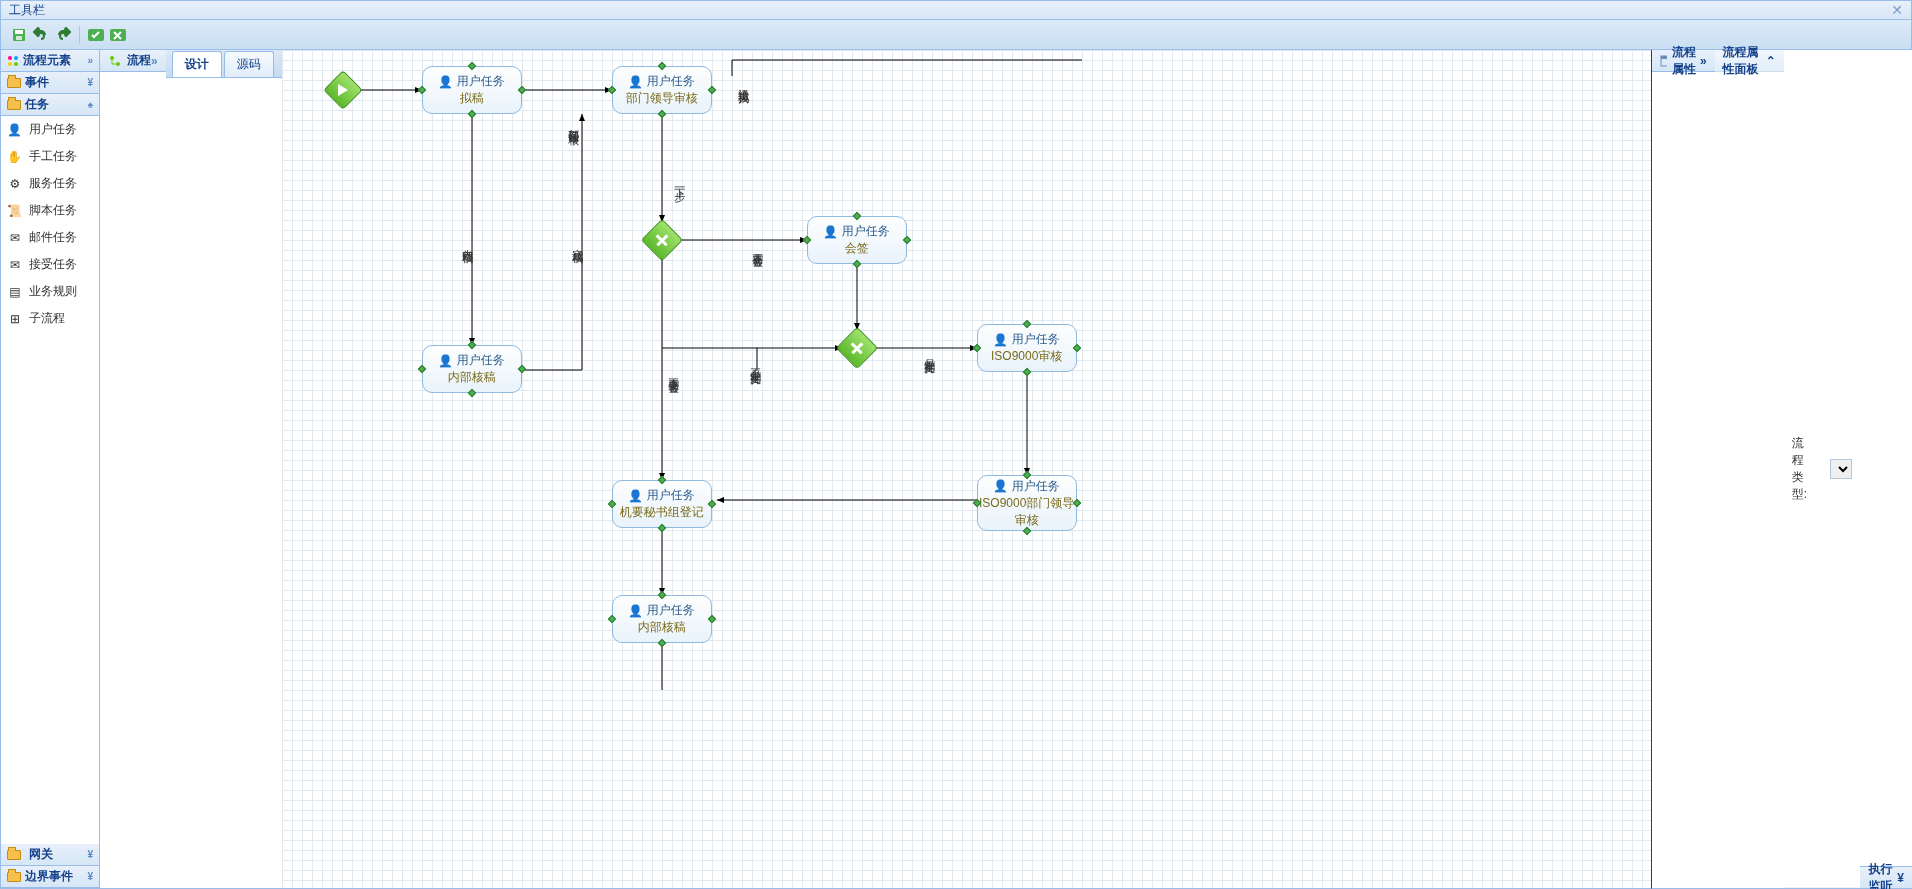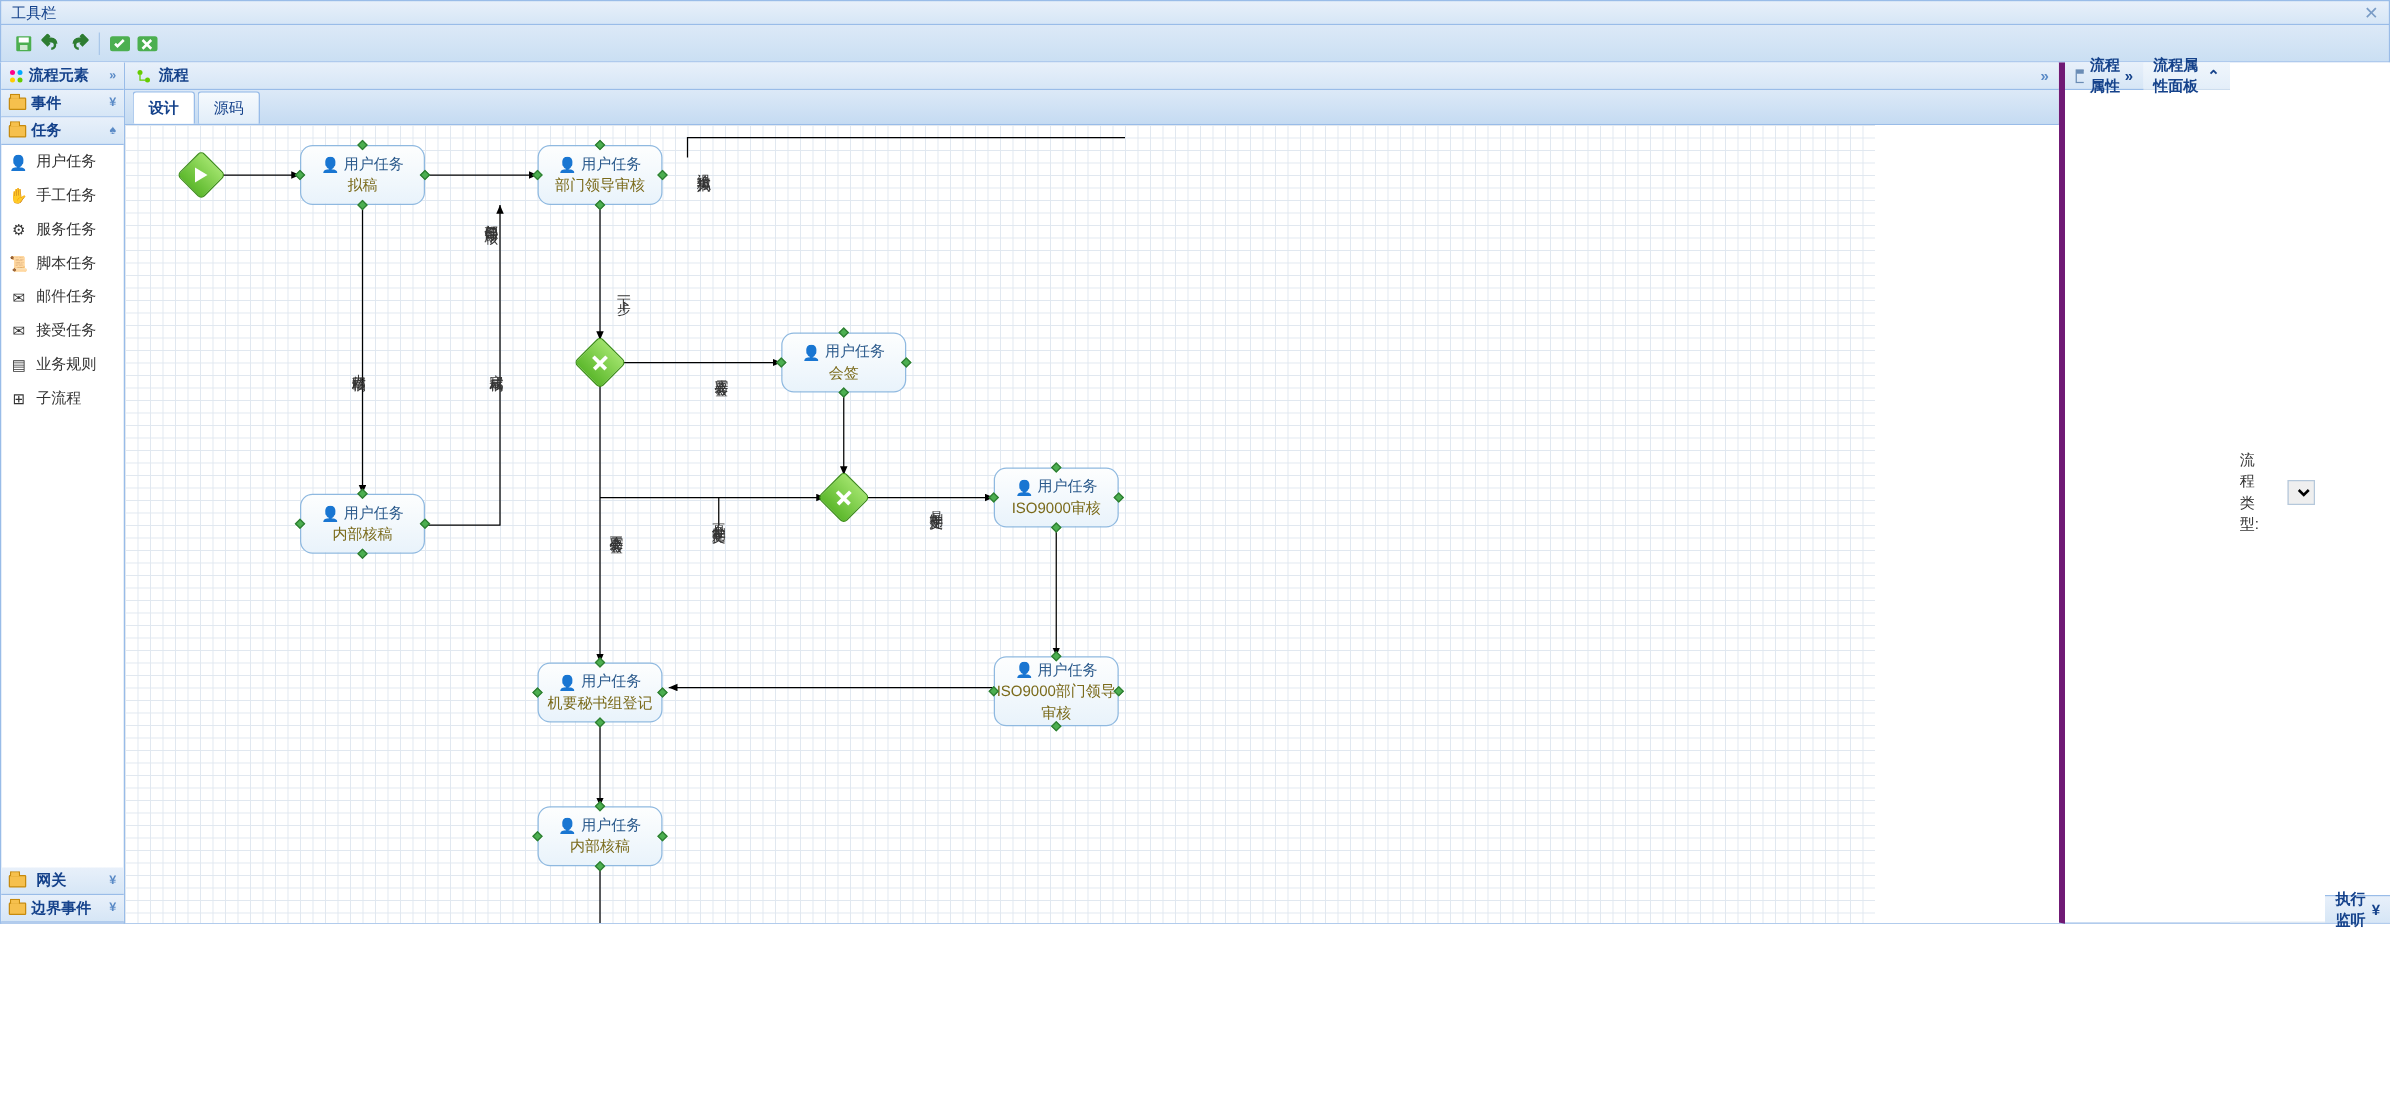--- a/index.html
+++ b/index.html
@@ -2,29 +2,29 @@
 <html><head>
 <meta charset="utf-8">
 <style>
 *{box-sizing:border-box;margin:0;padding:0;font-family:Tahoma,Arial,sans-serif;font-size:12px}
 body{background:#fff;width:1912px;height:889px;overflow:hidden}
 .toolbar-header{background:linear-gradient(#e8f0fa,#d6e6f6);border:1px solid #99bce8;padding:2px 8px;color:#15428b;font-weight:normal;height:20px;display:flex;align-items:center;justify-content:space-between}
 .toolbar-header .x-close{color:#7a9cc6;font-size:14px;cursor:pointer}
 .toolbar-body{background:linear-gradient(#dce9f7,#cadff3);border:1px solid #99bce8;border-top:none;padding:4px 8px;height:30px;display:flex;align-items:center;gap:2px}
 .tbtn{width:20px;height:20px;display:inline-flex;align-items:center;justify-content:center;cursor:pointer}
 .sep{width:1px;height:18px;background:#a9c7e9;margin:0 4px}
-.main{display:flex;height:689px}
+.main{display:flex;height:839px}
 .left-panel{width:100px;border:1px solid #99bce8;border-top:none;display:flex;flex-direction:column;background:#fff}
 .acc-header{background:linear-gradient(#e8f0fa,#d6e6f6);border-bottom:1px solid #99bce8;padding:3px 6px;color:#15428b;font-weight:bold;display:flex;align-items:center;justify-content:space-between;height:22px;cursor:pointer}
 .acc-header.top{border-top:none}
 .acc-header .chev{color:#5a8ac6;font-size:10px}
 .acc-list{flex:1;overflow:auto}
 .acc-item{padding:5px 6px;display:flex;align-items:center;gap:6px;cursor:pointer;color:#333}
 .ico{width:16px;height:16px;display:inline-flex;align-items:center;justify-content:center}
-.center-panel{flex:1;display:flex;flex-direction:column;border-right:5px solid #701a75;border-bottom:1px solid #99bce8}
+.center-panel{flex:1;display:flex;flex-direction:row;border-right:1px solid #701a75;border-bottom:1px solid #99bce8}
 .center-header{background:linear-gradient(#e8f0fa,#d6e6f6);border-bottom:1px solid #99bce8;padding:3px 8px;color:#15428b;font-weight:bold;height:22px;display:flex;align-items:center;justify-content:space-between}
 .center-header .chev{color:#5a8ac6}
 .tabs-row{background:linear-gradient(#dce9f7,#c5dbf2);height:28px;display:flex;align-items:flex-end;padding:0 6px;border-bottom:1px solid #99bce8}
 .tab{border:1px solid #99bce8;border-bottom:none;border-radius:3px 3px 0 0;padding:4px 12px;margin-right:2px;cursor:pointer;color:#15428b;background:linear-gradient(#f6fafd,#e1edf9)}
 .tab.active{background:#fff;font-weight:bold}
 .canvas-wrap{flex:1;position:relative;overflow:auto;background:#fff}
 .canvas{position:absolute;width:1400px;height:900px;background-image:linear-gradient(#e0e8f0 1px,transparent 1px),linear-gradient(90deg,#e0e8f0 1px,transparent 1px);background-size:10px 10px}
 .node{position:absolute;width:100px;height:48px;background:linear-gradient(#fdfefe,#e9f3fb);border:1px solid #8fb9e0;border-radius:10px;display:flex;flex-direction:column;align-items:center;justify-content:center;font-size:11px}
 .node .ttl{color:#2b5a8c;display:flex;align-items:center;gap:3px}
 .node .sub{color:#7a6a1a;margin-top:0}

